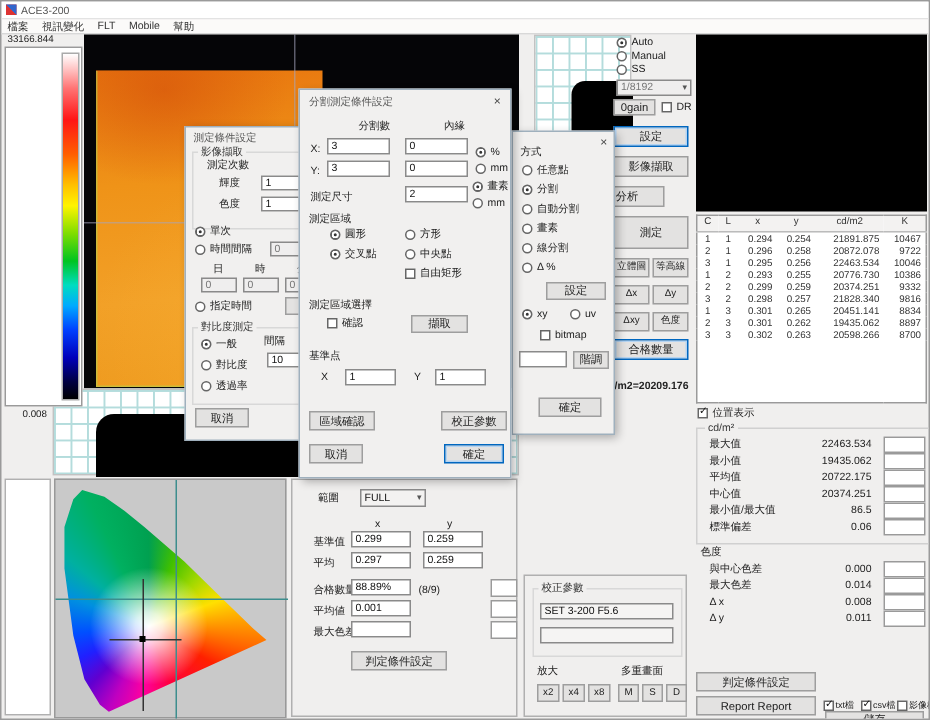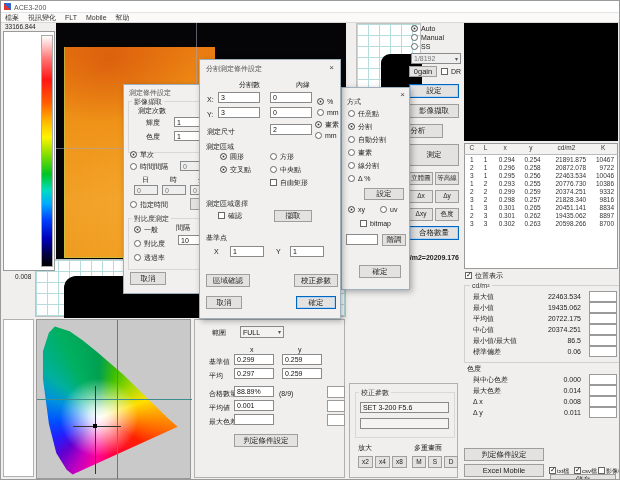--- a/index.html
+++ b/index.html
@@ -453,21 +453,21 @@
   <div class="mini" style="left:588px;top:384px;width:26px;height:9px;"></div>
   <div class="t" style="left:472px;top:397px;">Δ x</div>
   <div class="t" style="left:520px;top:397px;width:60px;text-align:right;">0.008</div>
   <div class="mini" style="left:588px;top:395px;width:26px;height:9px;"></div>
   <div class="t" style="left:472px;top:408px;">Δ y</div>
   <div class="t" style="left:520px;top:408px;width:60px;text-align:right;">0.011</div>
   <div class="mini" style="left:588px;top:406px;width:26px;height:9px;"></div>
 
   <div class="btn" style="left:463px;top:447px;width:80px;height:13px;">判定條件設定</div>
   <div class="btn" style="left:549px;top:473px;width:66px;height:12px;">儲存</div>
-  <div class="btn" style="left:463px;top:463px;width:80px;height:13px;">Excel Mobile</div>
+  <div class="btn" style="left:463px;top:463px;width:80px;height:13px;">Report Report</div>
   <div class="ctl" style="left:548px;top:466px;font-size:6px;gap:1px;">
       <span class="ck on"></span>
       <span>txt檔</span>
     </div>
   <div class="ctl" style="left:573px;top:466px;font-size:6px;gap:1px;">
       <span class="ck on"></span>
       <span>csv檔</span>
     </div>
   <div class="ctl" style="left:597px;top:466px;font-size:6px;gap:1px;">
       <span class="ck"></span>

